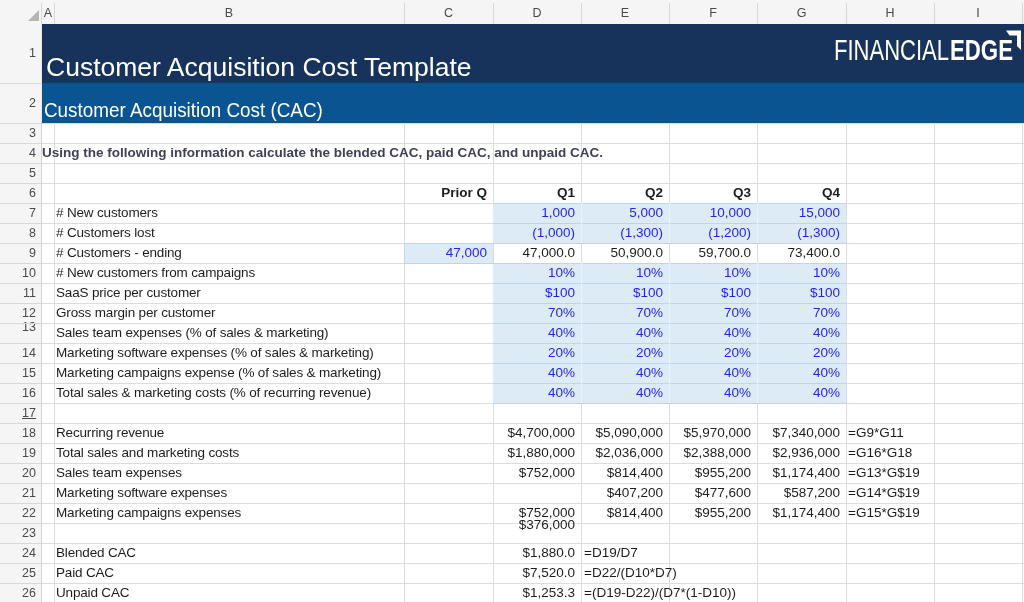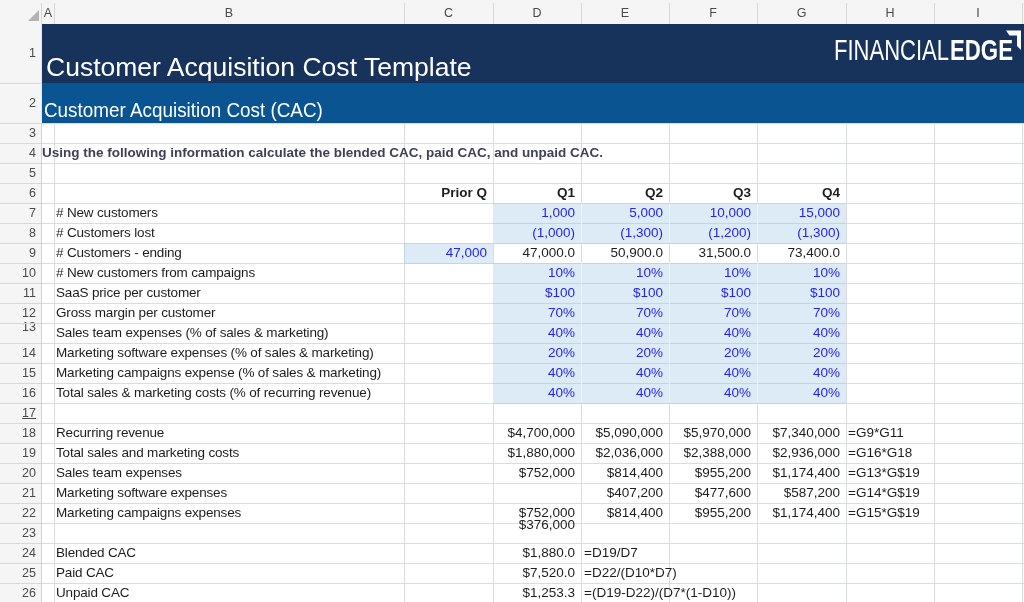--- a/index.html
+++ b/index.html
@@ -188,21 +188,21 @@
     <div class="cell r blue" style="left:669px;top:203px;width:80px;padding:0 6px 0 2px;">10,000</div>
     <div class="cell r blue" style="left:757px;top:203px;width:81px;padding:0 6px 0 2px;">15,000</div>
     <div class="cell lbl" style="left:54px;top:223px;width:342px;padding:0 6px 0 2px;"># Customers lost</div>
     <div class="cell r blue" style="left:493px;top:223px;width:80px;padding:0 6px 0 2px;">(1,000)</div>
     <div class="cell r blue" style="left:581px;top:223px;width:80px;padding:0 6px 0 2px;">(1,300)</div>
     <div class="cell r blue" style="left:669px;top:223px;width:80px;padding:0 6px 0 2px;">(1,200)</div>
     <div class="cell r blue" style="left:757px;top:223px;width:81px;padding:0 6px 0 2px;">(1,300)</div>
     <div class="cell lbl" style="left:54px;top:243px;width:342px;padding:0 6px 0 2px;"># Customers - ending</div>
     <div class="cell r " style="left:493px;top:243px;width:80px;padding:0 6px 0 2px;">47,000.0</div>
     <div class="cell r " style="left:581px;top:243px;width:80px;padding:0 6px 0 2px;">50,900.0</div>
-    <div class="cell r " style="left:669px;top:243px;width:80px;padding:0 6px 0 2px;">31,500.0</div>
+    <div class="cell r " style="left:669px;top:243px;width:80px;padding:0 6px 0 2px;">59,700.0</div>
     <div class="cell r " style="left:757px;top:243px;width:81px;padding:0 6px 0 2px;">73,400.0</div>
     <div class="cell lbl" style="left:54px;top:263px;width:342px;padding:0 6px 0 2px;"># New customers from campaigns</div>
     <div class="cell r blue" style="left:493px;top:263px;width:80px;padding:0 6px 0 2px;">10%</div>
     <div class="cell r blue" style="left:581px;top:263px;width:80px;padding:0 6px 0 2px;">10%</div>
     <div class="cell r blue" style="left:669px;top:263px;width:80px;padding:0 6px 0 2px;">10%</div>
     <div class="cell r blue" style="left:757px;top:263px;width:81px;padding:0 6px 0 2px;">10%</div>
     <div class="cell lbl" style="left:54px;top:283px;width:342px;padding:0 6px 0 2px;">SaaS price per customer</div>
     <div class="cell r blue" style="left:493px;top:283px;width:80px;padding:0 6px 0 2px;">$100</div>
     <div class="cell r blue" style="left:581px;top:283px;width:80px;padding:0 6px 0 2px;">$100</div>
     <div class="cell r blue" style="left:669px;top:283px;width:80px;padding:0 6px 0 2px;">$100</div>

